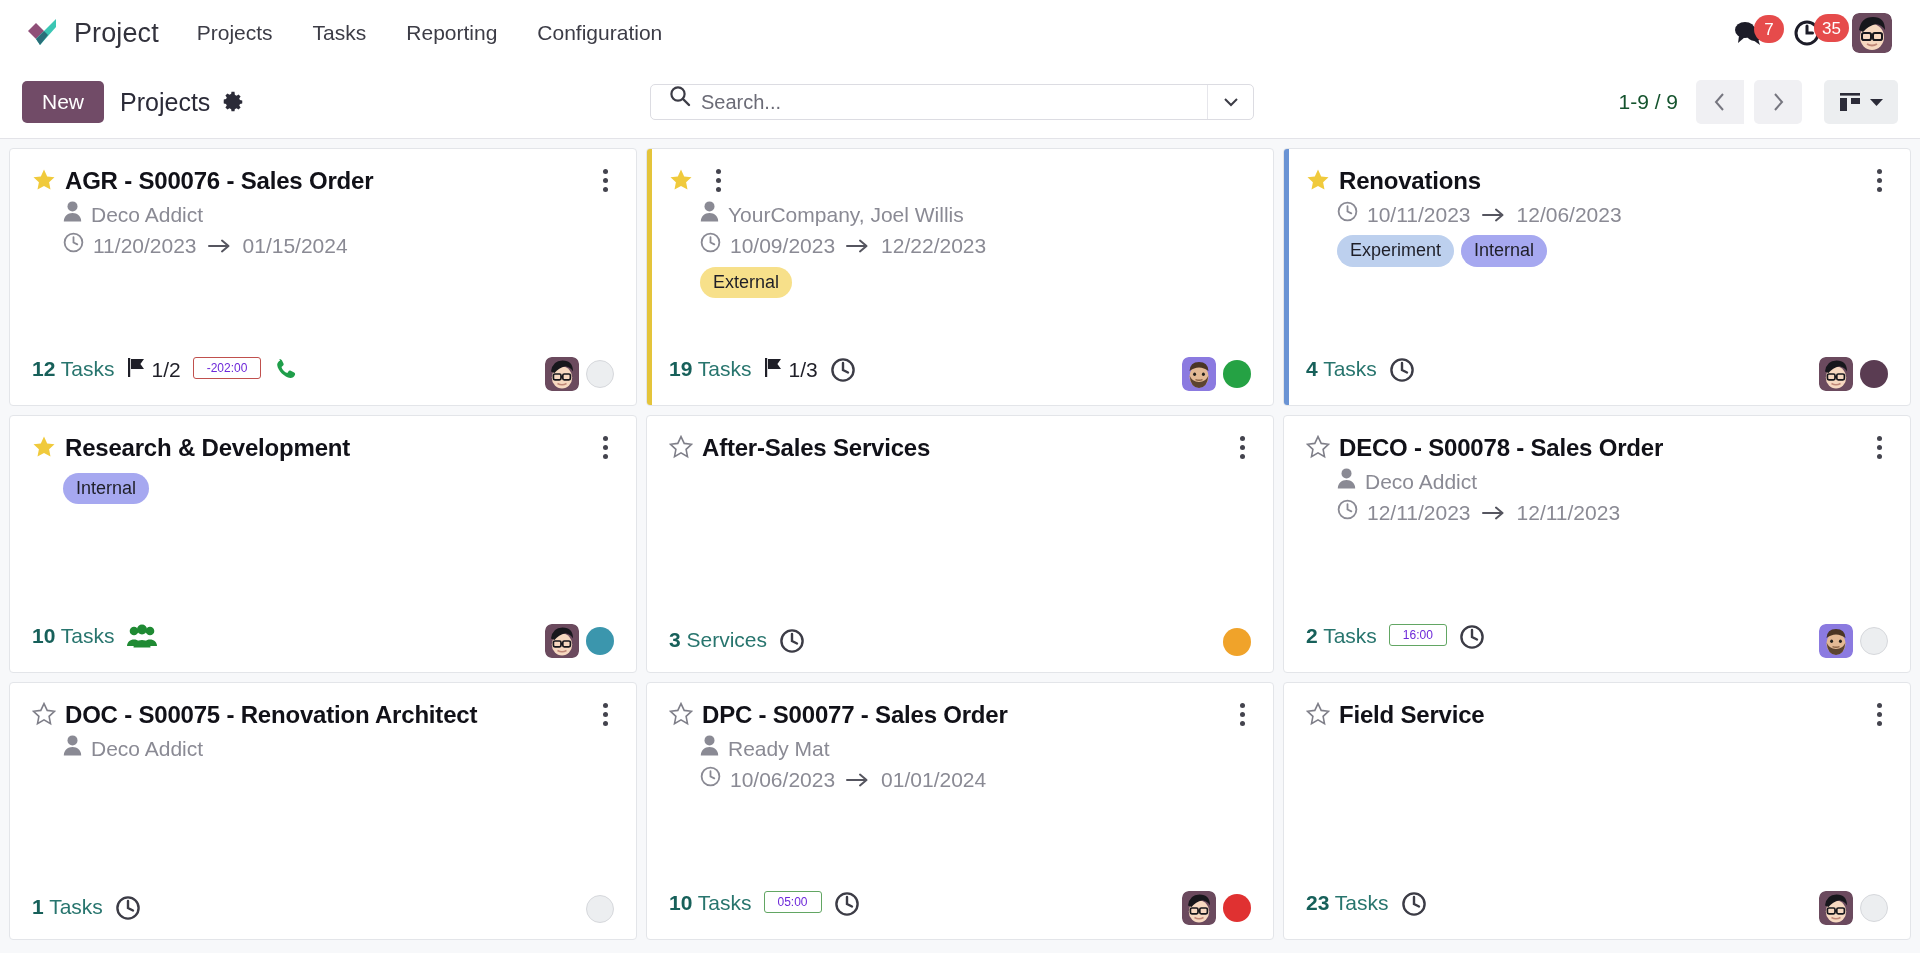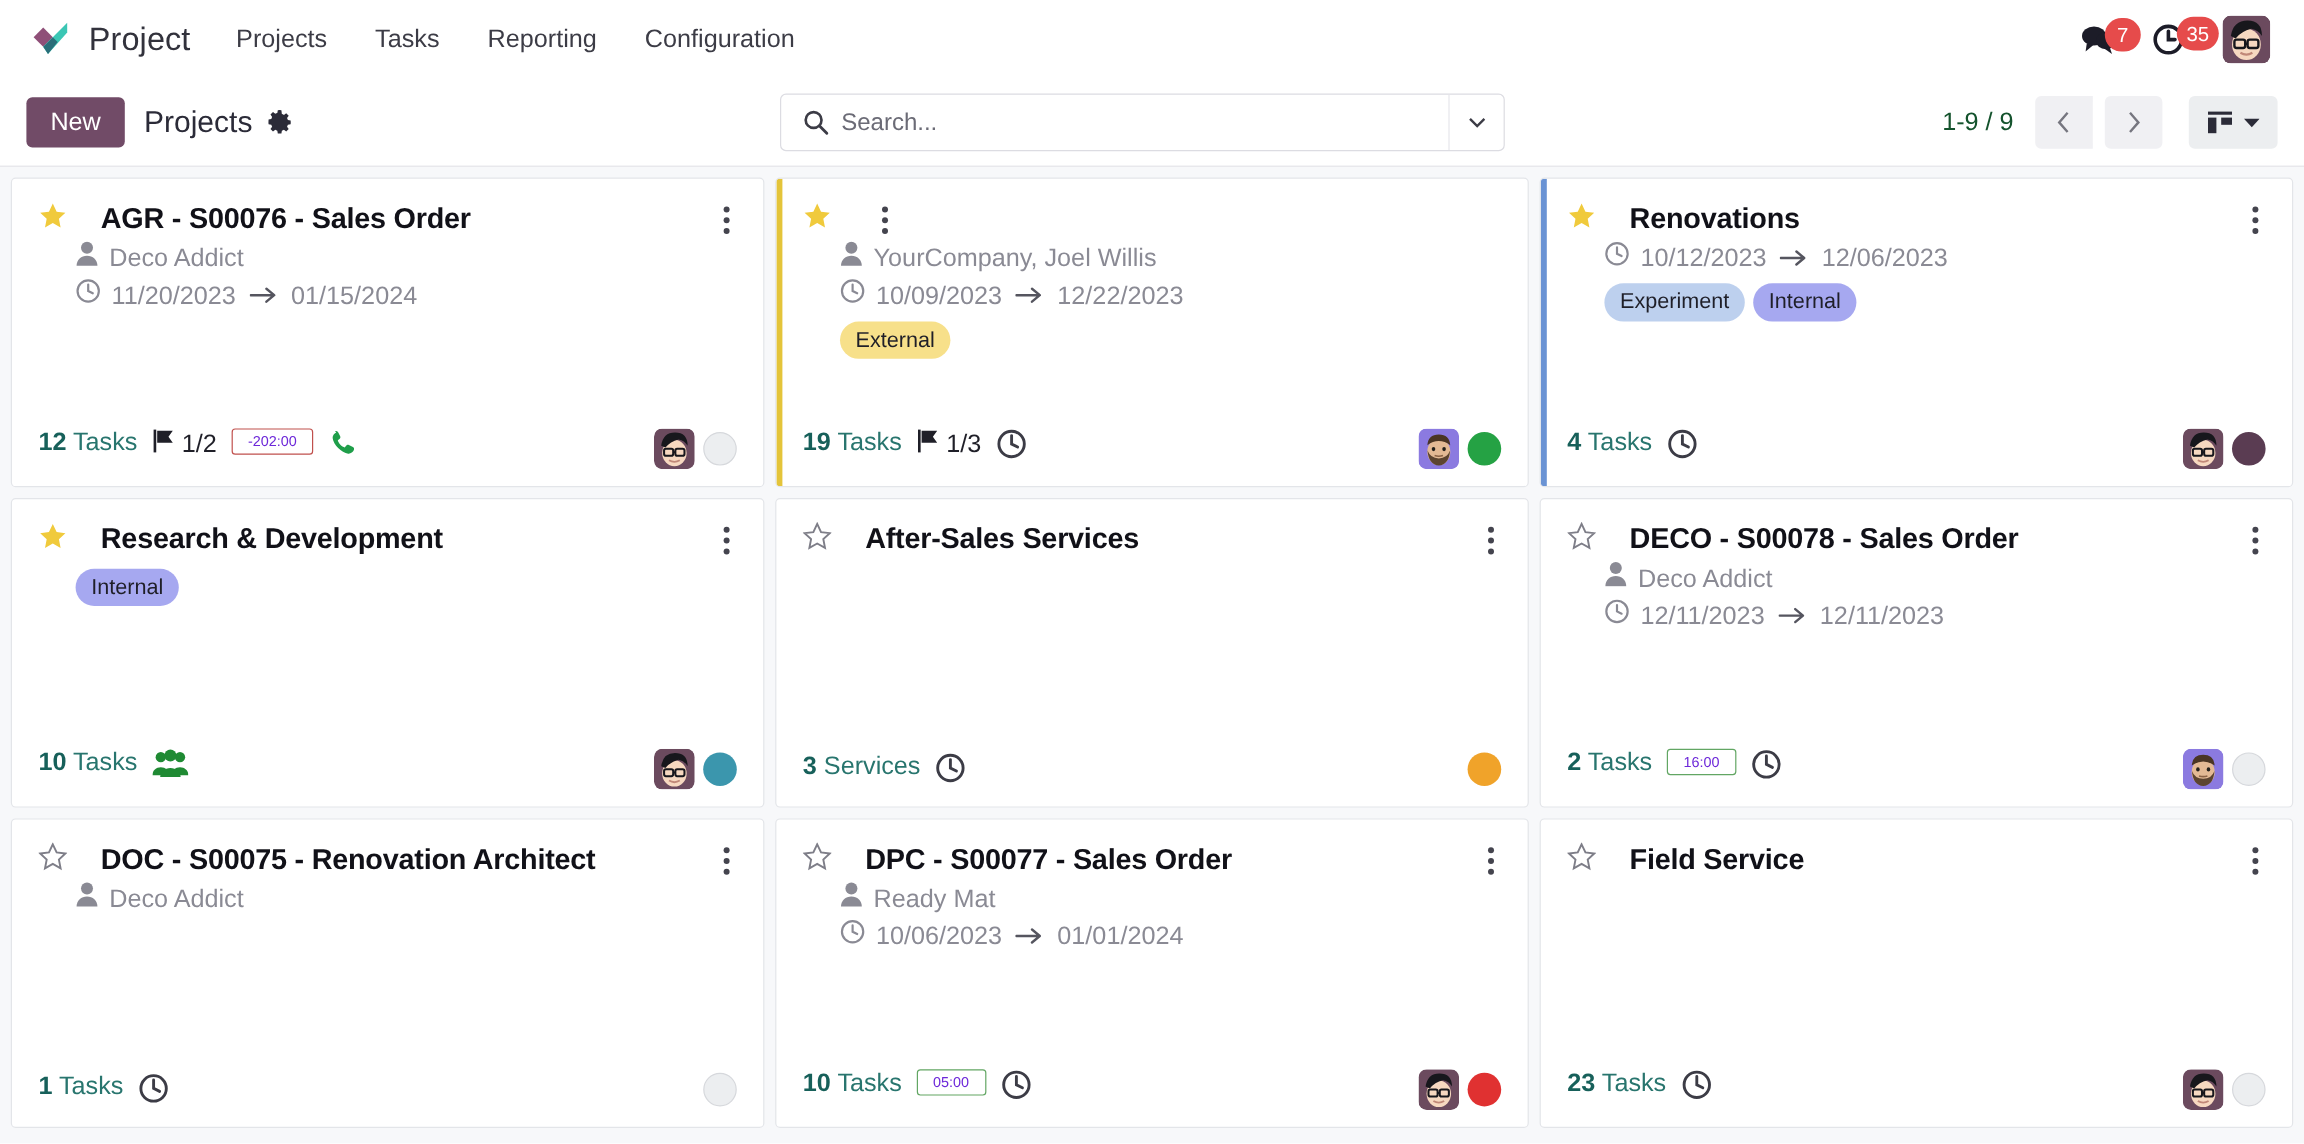--- a/index.html
+++ b/index.html
@@ -68,23 +68,23 @@
     text-align: center;
   }
   .breadcrumb-title {
     font-size: 25px; color: #2b2b38;
     margin-left: 16px; font-weight: 400;
   }
   .gear-icon { margin-left: 12px; cursor: pointer; display: flex; align-items: center; }
 
   .search-wrap {
     position: absolute; left: 650px; width: 604px;
-    display: flex; align-items: center;
+    display: flex; align-items: flex-start;
     border: 1px solid #dcdce2; border-radius: 5px;
-    height: 48px; background: #fff;
+    height: 36px; background: #fff;
   }
   .search-icon-box { padding: 0 10px 0 18px; display: flex; align-items: center; }
   .search-input {
     flex: 1; border: none; outline: none;
     font-size: 20px; font-family: inherit; color: #3c3c46;
     background: transparent; height: 100%;
   }
   .search-input::placeholder { color: #6b6b76; }
   .search-toggle {
     width: 46px; height: 100%;
@@ -126,21 +126,21 @@
     border-radius: 4px;
     position: relative;
     display: flex; flex-direction: column;
     padding: 16px 22px 14px 22px;
     cursor: pointer;
     overflow: hidden;
   }
   .card-stripe {
     position: absolute; left: 0; top: 0; bottom: 0; width: 5px;
   }
-  .card-head { display: flex; align-items: flex-end; gap: 19px; }
+  .card-head { display: flex; align-items: center; }
   .star { flex: none; margin-right: 9px; margin-top: 3px; cursor: pointer; }
   .card-title {
     font-size: 24px; font-weight: 700; color: #111118;
     letter-spacing: -.2px; line-height: 1.15; flex: 1;
   }
   .kebab {
     flex: none; margin-left: 8px; padding: 2px 6px; cursor: pointer;
     display: flex; flex-direction: column; gap: 4px; align-items: center;
   }
   .kebab i { width: 5px; height: 5px; border-radius: 50%; background: #44444e; display: block; }
@@ -406,21 +406,21 @@
           <i></i>
           <i></i>
         </span>
     </div>
       <div class="card-body">
         <div class="meta-row">
         <span><svg width="21" height="21" viewBox="0 0 22 22">
               <circle cx="11" cy="11" r="9.3" fill="none" stroke="#8a8a94" stroke-width="1.9"></circle>
               <path d="M11 5.4 L11 11 L15 13" fill="none" stroke="#8a8a94" stroke-width="1.9" stroke-linecap="round"></path>
             </svg></span>
-        <span>10/12/2023</span>
+        <span>10/11/2023</span>
         <span class="arrow"><svg width="24" height="14" viewBox="0 0 24 14">
               <path d="M1 7 L20 7 M14 1.6 L20.5 7 L14 12.4" fill="none" stroke="#55555f" stroke-width="2" stroke-linecap="round" stroke-linejoin="round"></path>
             </svg></span>
         <span>12/06/2023</span>
       </div>
         <div class="tags">
           <span class="tag" style="background:#bdd0ee">Experiment</span>
           <span class="tag" style="background:#a6a8f0">Internal</span>
         </div>
       </div>

